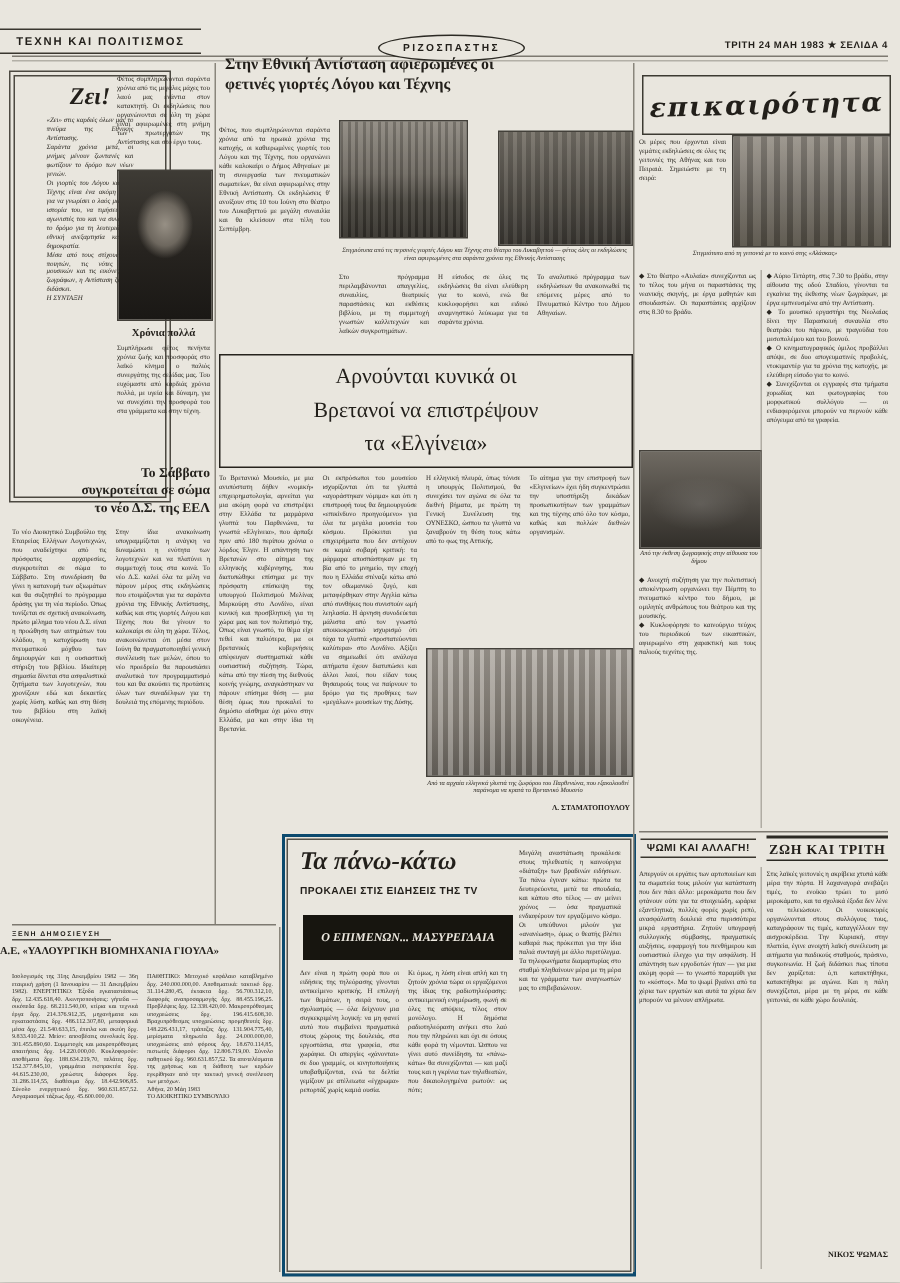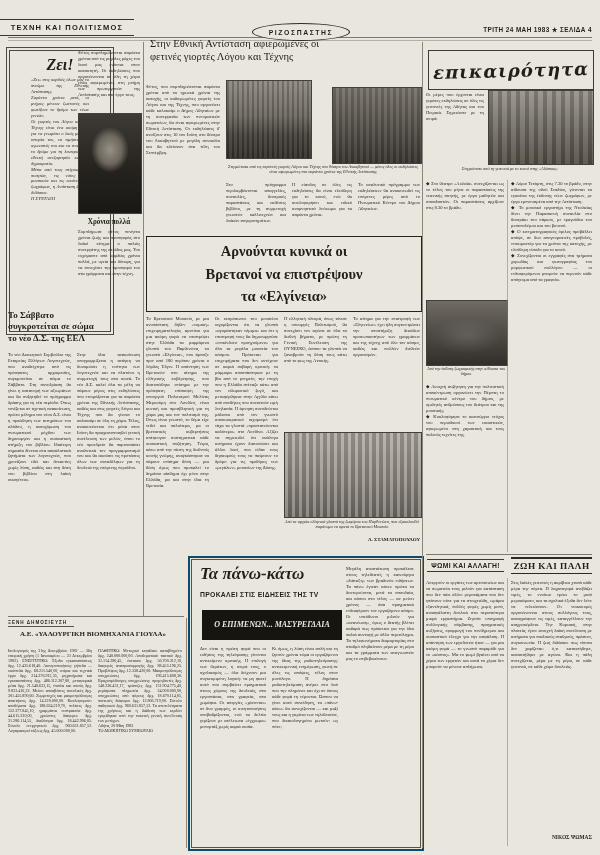--- a/index.html
+++ b/index.html
@@ -18,24 +18,24 @@
   
   .seclabel{font-family:"Liberation Sans",sans-serif;font-weight:700;font-size:7.5px;letter-spacing:1.2px;
             text-align:center;border-top:1px solid #3a372f;border-bottom:1px solid #3a372f;padding:3px 0;}
   .oval{border:1.2px solid #2c2a24;border-radius:50%;display:flex;align-items:center;justify-content:center;
         font-family:"Liberation Sans",sans-serif;font-weight:700;font-size:6.8px;letter-spacing:1.6px;background:#e9e6de;}
   .dateline{font-family:"Liberation Sans",sans-serif;font-weight:700;font-size:6.4px;text-align:right;letter-spacing:.4px;}
   
   .h-zei{font-style:italic;font-weight:700;font-size:16px;text-align:center;margin:1px 0 3px 0;}
   .zeibox{border:1px solid #4c4941;outline:1px solid #4c4941;outline-offset:2px;padding:4px 21px;background:#e9e6de;}
   .h-xronia{font-weight:700;font-size:7.2px;text-align:center;}
-  .h-eel{font-weight:700;font-size:9px;line-height:1.25;text-align:left;white-space:pre-line;}
-  .h-giortes{font-weight:400;font-size:10.6px;line-height:1.2;}
+  .h-eel{font-weight:700;font-size:9px;line-height:1.25;text-align:right;white-space:pre-line;}
+  .h-giortes{font-weight:700;font-size:10.6px;line-height:1.2;}
   .elgbox{border:1.4px solid #26231d;display:flex;align-items:center;justify-content:center;}
-  .h-elg{font-weight:700;font-size:14.5px;line-height:1.55;text-align:center;white-space:pre-line;}
+  .h-elg{font-weight:400;font-size:14.5px;line-height:1.55;text-align:center;white-space:pre-line;}
   .h-epik{font-family:"DejaVu Serif",serif;font-style:italic;font-weight:700;font-size:18px;letter-spacing:1px;
           transform:rotate(-1.5deg);}
   .epikbox{border:1px solid #3c3a32;display:flex;align-items:center;justify-content:center;}
   .adlabel{font-family:"Liberation Sans",sans-serif;font-weight:700;font-size:4.6px;letter-spacing:1px;
            border-bottom:1px solid #55524a;padding-bottom:1px;}
   .adtitle{font-weight:700;font-size:7px;line-height:1.25;}
   .pkbox{border:2px solid #0c4a6e;box-shadow:inset 0 0 0 1px #e9e6de, inset 0 0 0 2px #55524a;}
   .h-pk{font-style:italic;font-weight:700;font-size:17px;}
   .sub-pk{font-family:"Liberation Sans",sans-serif;font-weight:700;font-size:6.8px;letter-spacing:.3px;}
   .banner{background:#17150f;color:#ece8df;font-style:italic;font-weight:700;font-size:8px;line-height:1.25;
@@ -92,21 +92,21 @@
   <div class="abs h-eel" style="left:8px;top:310px;width:132px;">Το Σάββατο
 συγκροτείται σε σώμα
 το νέο Δ.Σ. της ΕΕΛ</div>
   <div class="abs t" style="left:8px;top:352px;width:63px;height:262px;">Το νέο Διοικητικό Συμβούλιο της Εταιρείας Ελλήνων Λογοτεχνών, που αναδείχτηκε από τις πρόσφατες αρχαιρεσίες, συγκροτείται σε σώμα το Σάββατο. Στη συνεδρίαση θα γίνει η κατανομή των αξιωμάτων και θα συζητηθεί το πρόγραμμα δράσης για τη νέα περίοδο. Όπως τονίζεται σε σχετική ανακοίνωση, πρώτο μέλημα του νέου Δ.Σ. είναι η προώθηση των αιτημάτων του κλάδου, η κατοχύρωση του πνευματικού μόχθου των δημιουργών και η ουσιαστική στήριξη του βιβλίου. Ιδιαίτερη σημασία δίνεται στα ασφαλιστικά ζητήματα των λογοτεχνών, που χρονίζουν εδώ και δεκαετίες χωρίς λύση, καθώς και στη θέση του βιβλίου στη λαϊκή οικογένεια.</div>
   <div class="abs t" style="left:77px;top:352px;width:63px;height:262px;">Στην ίδια ανακοίνωση υπογραμμίζεται η ανάγκη να δυναμώσει η ενότητα των λογοτεχνών και να πλατύνει η συμμετοχή τους στα κοινά. Το νέο Δ.Σ. καλεί όλα τα μέλη να πάρουν μέρος στις εκδηλώσεις που ετοιμάζονται για τα σαράντα χρόνια της Εθνικής Αντίστασης, καθώς και στις γιορτές Λόγου και Τέχνης που θα γίνουν το καλοκαίρι σε όλη τη χώρα. Τέλος, ανακοινώνεται ότι μέσα στον Ιούνη θα πραγματοποιηθεί γενική συνέλευση των μελών, όπου το νέο προεδρείο θα παρουσιάσει αναλυτικά τον προγραμματισμό του και θα ακούσει τις προτάσεις όλων των συναδέλφων για τη δουλειά της επόμενης περιόδου.</div>
 
   <div class="abs rv" style="left:143px;top:42px;height:574px;"></div>
 
   <div class="abs rh" style="left:8px;top:616px;width:176px;"></div>
   <div class="abs adlabel" style="left:8px;top:620px;width:66px;">ΞΕΝΗ ΔΗΜΟΣΙΕΥΣΗ</div>
-  <div class="abs adtitle" style="left:20px;top:630px;width:174px;">Α.Ε. «ΥΑΛΟΥΡΓΙΚΗ ΒΙΟΜΗΧΑΝΙΑ ΓΙΟΥΛΑ»</div>
+  <div class="abs adtitle" style="left:0;top:630px;width:174px;">Α.Ε. «ΥΑΛΟΥΡΓΙΚΗ ΒΙΟΜΗΧΑΝΙΑ ΓΙΟΥΛΑ»</div>
   <div class="abs t t-ad" style="left:8px;top:648px;width:84px;height:200px;">Ισολογισμός της 31ης Δεκεμβρίου 1982 — 36η εταιρική χρήση (1 Ιανουαρίου — 31 Δεκεμβρίου 1982). ΕΝΕΡΓΗΤΙΚΟ: Έξοδα εγκαταστάσεως δρχ. 12.435.618,40. Ακινητοποιήσεις: γήπεδα — οικόπεδα δρχ. 68.211.540,00, κτίρια και τεχνικά έργα δρχ. 214.376.912,35, μηχανήματα και εγκαταστάσεις δρχ. 486.112.307,80, μεταφορικά μέσα δρχ. 21.540.633,15, έπιπλα και σκεύη δρχ. 9.833.410,22. Μείον: αποσβέσεις συνολικές δρχ. 301.455.890,60. Συμμετοχές και μακροπρόθεσμες απαιτήσεις δρχ. 14.220.000,00. Κυκλοφορούν: αποθέματα δρχ. 188.634.219,70, πελάτες δρχ. 152.377.845,10, γραμμάτια εισπρακτέα δρχ. 44.615.230,00, χρεώστες διάφοροι δρχ. 31.286.114,55, διαθέσιμα δρχ. 18.442.906,85. Σύνολο ενεργητικού δρχ. 960.631.857,52. Λογαριασμοί τάξεως δρχ. 45.600.000,00.</div>
   <div class="abs t t-ad" style="left:98px;top:648px;width:84px;height:200px;">ΠΑΘΗΤΙΚΟ: Μετοχικό κεφάλαιο καταβλημένο δρχ. 240.000.000,00. Αποθεματικά: τακτικό δρχ. 31.114.280,45, έκτακτα δρχ. 56.700.312,10, διαφορές αναπροσαρμογής δρχ. 88.455.196,25. Προβλέψεις δρχ. 12.338.420,00. Μακροπρόθεσμες υποχρεώσεις δρχ. 196.415.608,30. Βραχυπρόθεσμες υποχρεώσεις: προμηθευτές δρχ. 148.226.431,17, τράπεζες δρχ. 131.904.775,40, μερίσματα πληρωτέα δρχ. 24.000.000,00, υποχρεώσεις από φόρους δρχ. 18.670.114,85, πιστωτές διάφοροι δρχ. 12.806.719,00. Σύνολο παθητικού δρχ. 960.631.857,52. Τα αποτελέσματα της χρήσεως και η διάθεση των κερδών εγκρίθηκαν από την τακτική γενική συνέλευση των μετόχων.
 Αθήνα, 20 Μάη 1983
 ΤΟ ΔΙΟΙΚΗΤΙΚΟ ΣΥΜΒΟΥΛΙΟ</div>
   <div class="abs rv" style="left:186px;top:618px;height:230px;"></div>
 
   <div class="abs h-giortes" style="left:150px;top:38px;width:186px;">Στην Εθνική Αντίσταση αφιερωμένες οι φετινές γιορτές Λόγου και Τέχνης</div>
   <div class="abs t" style="left:146px;top:84px;width:74px;height:148px;">Φέτος, που συμπληρώνονται σαράντα χρόνια από τα ηρωικά χρόνια της κατοχής, οι καθιερωμένες γιορτές του Λόγου και της Τέχνης, που οργανώνει κάθε καλοκαίρι ο Δήμος Αθηναίων με τη συνεργασία των πνευματικών σωματείων, θα είναι αφιερωμένες στην Εθνική Αντίσταση. Οι εκδηλώσεις θ' ανοίξουν στις 10 του Ιούνη στο θέατρο του Λυκαβηττού με μεγάλη συναυλία και θα κλείσουν στα τέλη του Σεπτέμβρη.</div>
   <div class="abs photo ph-event1" style="left:226px;top:80px;width:84px;height:77px;"></div>
   <div class="abs photo ph-event2" style="left:332px;top:87px;width:88px;height:75px;"></div>
@@ -151,19 +151,19 @@
   <div class="abs t" style="left:426px;top:384px;width:78px;height:166px;">◆ Ανοιχτή συζήτηση για την πολιτιστική αποκέντρωση οργανώνει την Πέμπτη το πνευματικό κέντρο του δήμου, με ομιλητές ανθρώπους του θεάτρου και της μουσικής.
 ◆ Κυκλοφόρησε το καινούργιο τεύχος του περιοδικού των εικαστικών, αφιερωμένο στη χαρακτική και τους παλιούς τεχνίτες της.</div>
   <div class="abs rv" style="left:507px;top:180px;height:372px;opacity:.6;"></div>
   <div class="abs t" style="left:511px;top:181px;width:81px;height:370px;">◆ Αύριο Τετάρτη, στις 7.30 το βράδυ, στην αίθουσα της οδού Σταδίου, γίνονται τα εγκαίνια της έκθεσης νέων ζωγράφων, με έργα εμπνευσμένα από την Αντίσταση.
 ◆ Το μουσικό εργαστήρι της Νεολαίας δίνει την Παρασκευή συναυλία στο θεατράκι του πάρκου, με τραγούδια του μεσοπολέμου και του βουνού.
 ◆ Ο κινηματογραφικός όμιλος προβάλλει απόψε, σε δυο απογευματινές προβολές, ντοκιμαντέρ για τα χρόνια της κατοχής, με ελεύθερη είσοδο για το κοινό.
 ◆ Συνεχίζονται οι εγγραφές στα τμήματα χορωδίας και φωτογραφίας του μορφωτικού συλλόγου — οι ενδιαφερόμενοι μπορούν να περνούν κάθε απόγευμα από τα γραφεία.</div>
 
   <div class="abs rh" style="left:426px;top:554px;width:166px;"></div>
   <div class="abs h-psomi" style="left:427px;top:559px;width:77px;">ΨΩΜΙ ΚΑΙ ΑΛΛΑΓΗ!</div>
-  <div class="abs h-zoi" style="left:511px;top:557px;width:81px;">ΖΩΗ ΚΑΙ ΠΑΛΗ</div>
+  <div class="abs h-zoi" style="left:511px;top:557px;width:81px;">ΖΩΗ ΚΑΙ ΤΡΙΤΗ</div>
   <div class="abs t" style="left:426px;top:580px;width:78px;height:260px;">Απεργούν οι εργάτες των αρτοποιείων και τα σωματεία τους μιλούν για κατάσταση που δεν πάει άλλο: μεροκάματα που δεν φτάνουν ούτε για τα στοιχειώδη, ωράρια εξαντλητικά, πολλές φορές χωρίς ρεπό, ανασφάλιστη δουλειά στα περισσότερα μικρά εργαστήρια. Ζητούν υπογραφή συλλογικής σύμβασης, πραγματικές αυξήσεις, εφαρμογή του πενθήμερου και ουσιαστικό έλεγχο για την ασφάλιση. Η απάντηση των εργοδοτών ήταν — για μια ακόμη φορά — το γνωστό παραμύθι για το «κόστος». Μα το ψωμί βγαίνει από τα χέρια των εργατών και αυτά τα χέρια δεν μπορούν να μένουν απλήρωτα.</div>
   <div class="abs rv" style="left:507px;top:578px;height:268px;opacity:.6;"></div>
   <div class="abs t" style="left:511px;top:580px;width:81px;height:250px;">Στις λαϊκές γειτονιές η ακρίβεια χτυπά κάθε μέρα την πόρτα. Η λαχαναγορά ανεβάζει τιμές, το ενοίκιο τρώει το μισό μεροκάματο, και τα σχολικά έξοδα δεν λένε να τελειώσουν. Οι νοικοκυρές οργανώνονται στους συλλόγους τους, καταγράφουν τις τιμές, καταγγέλλουν την αισχροκέρδεια. Την Κυριακή, στην πλατεία, έγινε ανοιχτή λαϊκή συνέλευση με αιτήματα για παιδικούς σταθμούς, πράσινο, συγκοινωνία. Η ζωή διδάσκει πως τίποτα δεν χαρίζεται: ό,τι κατακτήθηκε, κατακτήθηκε με αγώνα. Και η πάλη συνεχίζεται, μέρα με τη μέρα, σε κάθε γειτονιά, σε κάθε χώρο δουλειάς.</div>
   <div class="abs sig" style="left:511px;top:834px;width:81px;font-size:5.4px;">ΝΙΚΟΣ ΨΩΜΑΣ</div>
 
 </div>
 
 </body></html>

